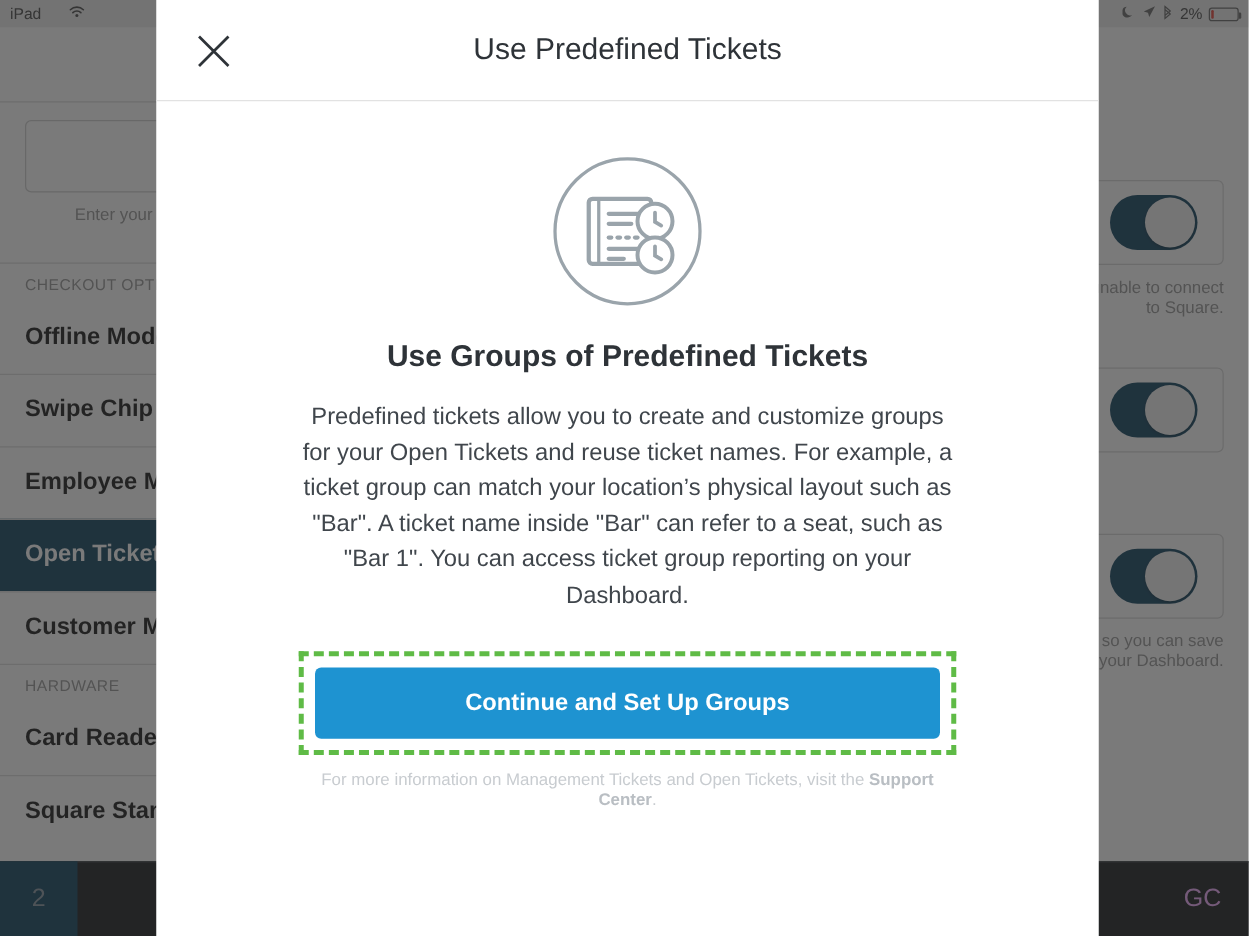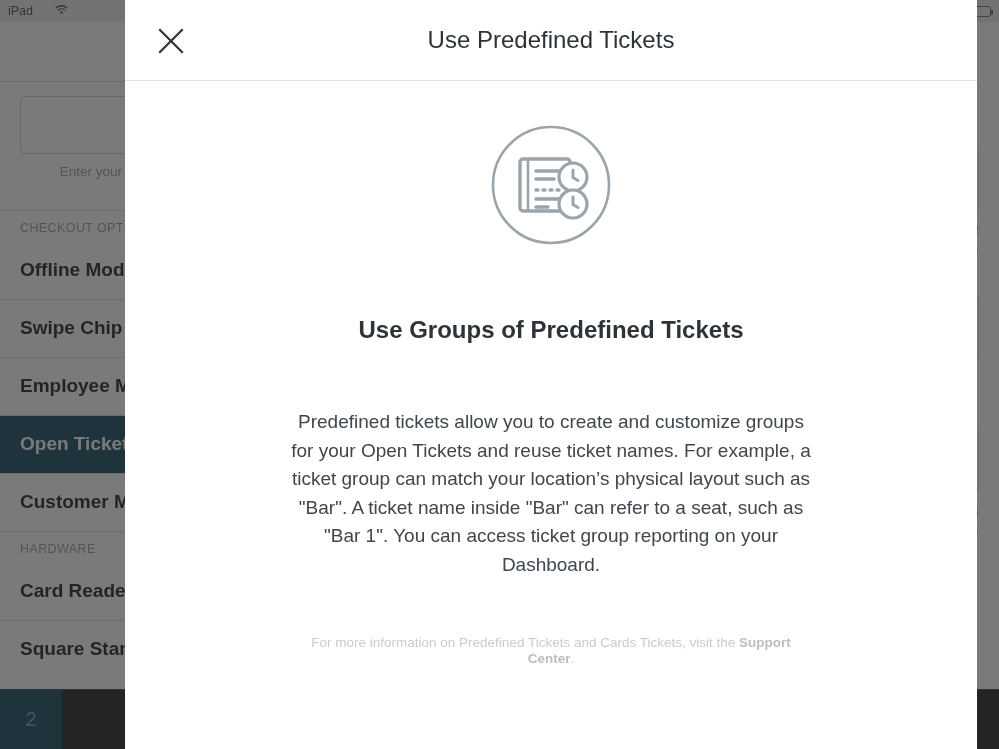--- a/index.html
+++ b/index.html
@@ -120,37 +120,37 @@
   }
 
   
   #scrim {
     position:absolute; left:0; top:0; width:999px; height:749px;
     background:rgba(40,40,40,.62);
   }
 
   
   #modal {
-    position:absolute; left:125px; top:0; width:852px; height:749px;
+    position:absolute; left:125px; top:0; width:754px; height:749px;
     background:#ffffff; overflow:hidden;
   }
   #modal-header {
     position:relative; height:81px; border-bottom:1px solid #e2e2e2;
     display:flex; align-items:center;
   }
   #modal-close {
     position:absolute; left:18px; top:0; height:81px; width:56px;
     display:flex; align-items:center; justify-content:center;
   }
   #modal-close svg { display:block; }
   #modal-title {
     width:100%; text-align:center; font-size:24px; color:#2e3338;
   }
   #modal-body {
-    padding-top:44px; display:flex; flex-direction:column; align-items:center;gap:44px;
+    padding-top:44px; display:flex; flex-direction:column; align-items:center;
   }
   #hero-icon { width:120px; height:120px; }
   #modal-heading {
     margin-top:27px; font-size:24px; font-weight:bold; color:#2e3338;
     text-align:center;
   }
   #modal-paragraph {
     margin-top:20px; width:520px; text-align:center;
     font-size:19px; line-height:28.5px; color:#40464c;
   }
@@ -295,19 +295,22 @@
         <path d="M82 45v7.5l5 3" stroke="#9aa4ab" stroke-width="3" fill="none" stroke-linecap="round"></path>
 
         <circle cx="82" cy="79" r="14" fill="#ffffff" stroke="#9aa4ab" stroke-width="3.2"></circle>
         <path d="M82 72v7.5l5 3" stroke="#9aa4ab" stroke-width="3" fill="none" stroke-linecap="round"></path>
       </svg>
     </div>
 
     <div id="modal-heading">Use Groups of Predefined Tickets</div>
     <div id="modal-paragraph">Predefined tickets allow you to create and customize groups for your Open Tickets and reuse ticket names. For example, a ticket group can match your location’s physical layout such as "Bar". A ticket name inside "Bar" can refer to a seat, such as "Bar 1". You can access ticket group reporting on your Dashboard.</div>
 
+    <div id="cta-wrap">
+      <button id="cta-button">Continue and Set Up Groups</button>
+    </div>
 
     <div id="modal-footnote">
-      <span>For more information on Predefined Tickets and Cards Tickets, visit the </span><span class="support-link">Support Center</span><span>.</span>
+      <span>For more information on Management Tickets and Open Tickets, visit the </span><span class="support-link">Support Center</span><span>.</span>
     </div>
 
   </div>
 </div>
 
 </body></html>

